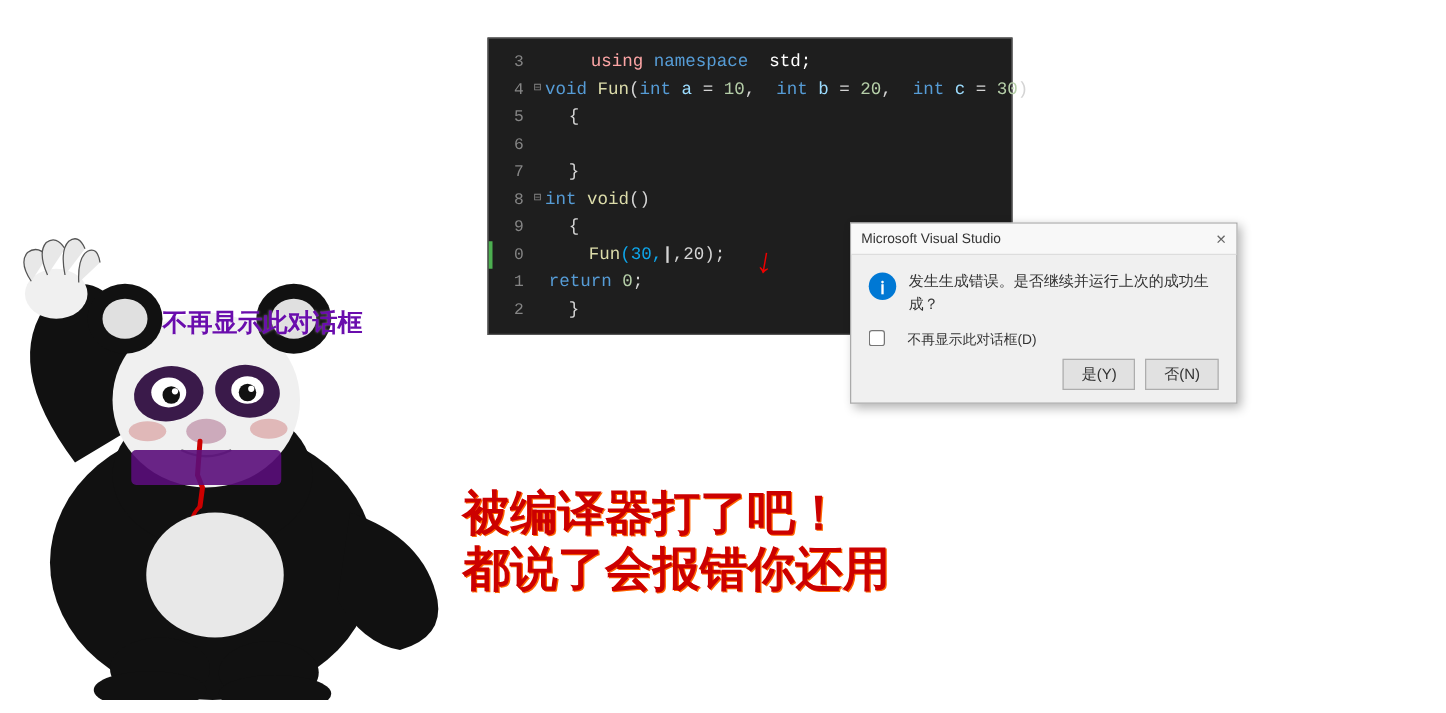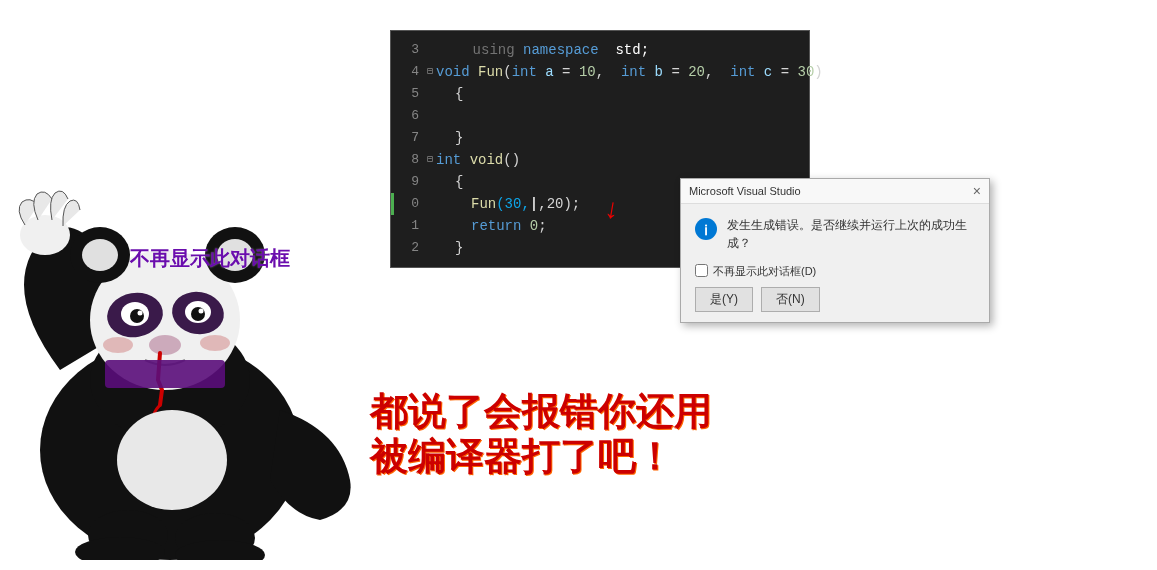--- a/index.html
+++ b/index.html
@@ -133,32 +133,33 @@
     .vs-dialog-footer {
       padding: 4px 14px 10px;
       display: flex;
       flex-direction: column;
       gap: 8px;
     }
 
     .vs-checkbox-row {
       display: flex;
       align-items: flex-start;
-      gap: 5px;
+      gap: 18px;
       font-size: 11px;
       color: #333;
     }
 
     .vs-checkbox {
       width: 13px;
       height: 13px;
     }
 
     .vs-buttons {
       display: flex;
+      justify-content: flex-end;
       gap: 8px;
     }
 
     .vs-btn {
       background: #e1e1e1;
       border: 1px solid #adadad;
       padding: 3px 14px;
       font-size: 12px;
       cursor: pointer;
       color: #333;
@@ -212,21 +213,21 @@
     }
   </style>
 </head>
 <body>
 
 <div class="code-editor">
 
   <div class="code-line">
     <span class="line-num">3</span>
     <span style="width:12px;flex-shrink:0"></span>
-    <span class="code-text">    <span style="color:#737373">using</span> <span style="color:#569cd6">namespace</span> <span style="color:#ffffff"> std;</span></span>
+    <span class="code-text">    <span style="color:#fca5a5">using</span> <span style="color:#569cd6">namespace</span> <span style="color:#ffffff"> std;</span></span>
   </div>
 
   <div class="code-line">
     <span class="line-num">4</span>
     <span style="color:#858585;font-size:10px;margin-right:3px;flex-shrink:0">⊟</span>
     <span class="code-text"><span style="color:#569cd6">void</span> <span style="color:#dcdcaa">Fun</span>(<span style="color:#569cd6">int</span> <span style="color:#9cdcfe">a</span> <span style="color:#d4d4d4">= </span><span style="color:#b5cea8">10</span><span style="color:#d4d4d4">,  </span><span style="color:#569cd6">int</span> <span style="color:#9cdcfe">b</span> <span style="color:#d4d4d4">= </span><span style="color:#b5cea8">20</span><span style="color:#d4d4d4">,  </span><span style="color:#569cd6">int</span> <span style="color:#9cdcfe">c</span> <span style="color:#d4d4d4">= </span><span style="color:#b5cea8">30</span><span style="color:#d4d4d4">)</span></span>
   </div>
 
   <div class="code-line">
     <span class="line-num">5</span>
@@ -259,21 +260,21 @@
 
   <div class="code-line has-indicator" style="padding-left:1px;">
     <span class="line-num">0</span>
     <span style="width:12px;flex-shrink:0"></span>
     <span class="code-text" style="margin-left:32px"><span style="color:#dcdcaa">Fun</span><span style="color:#0ea5e9">(30,</span><span style="color:#d4d4d4; font-weight:bold">|</span><span style="color:#d4d4d4">,20);</span></span>
   </div>
 
   <div class="code-line">
     <span class="line-num">1</span>
     <span style="width:12px;flex-shrink:0"></span>
-    <span class="code-text" style="margin-left:32px"><span style="color:#569cd6">return</span> <span style="color:#b5cea8">0</span><span style="color:#d4d4d4">;</span></span>
+    <span class="code-text" style=""><span style="color:#569cd6">return</span> <span style="color:#b5cea8">0</span><span style="color:#d4d4d4">;</span></span>
   </div>
 
   <div class="code-line">
     <span class="line-num">2</span>
     <span style="width:12px;flex-shrink:0"></span>
     <span class="code-text" style="margin-left:16px"><span style="color:#d4d4d4">}</span></span>
   </div>
 </div>
 
 <div class="red-arrow">↓</div>
@@ -358,15 +359,15 @@
     <rect x="125" y="270" width="120" height="28" rx="4" fill="#5a0d7a" opacity="0.9"></rect>
 
   </svg>
 </div>
 
 <div class="label-programmer">
   <span>不再显示此对话框</span>
 </div>
 
 <div class="label-bottom">
+  <div>被编译器打了吧！</div>
   <div>都说了会报错你还用</div>
-  <div>被编译器打了吧！</div>
 </div>
 
 </body></html>

